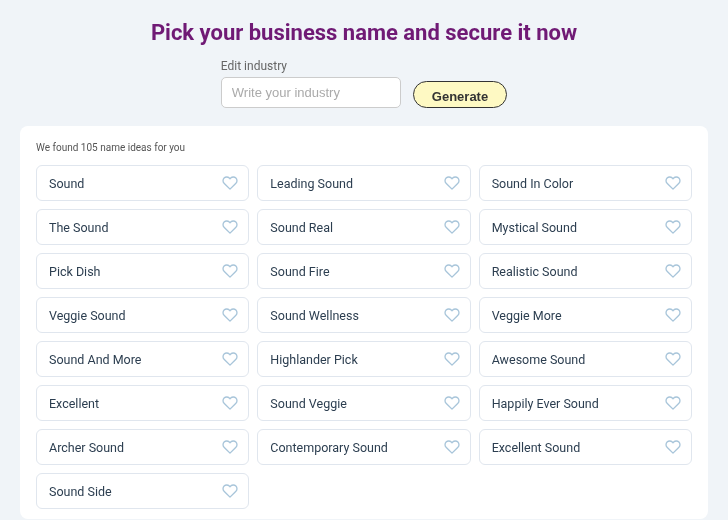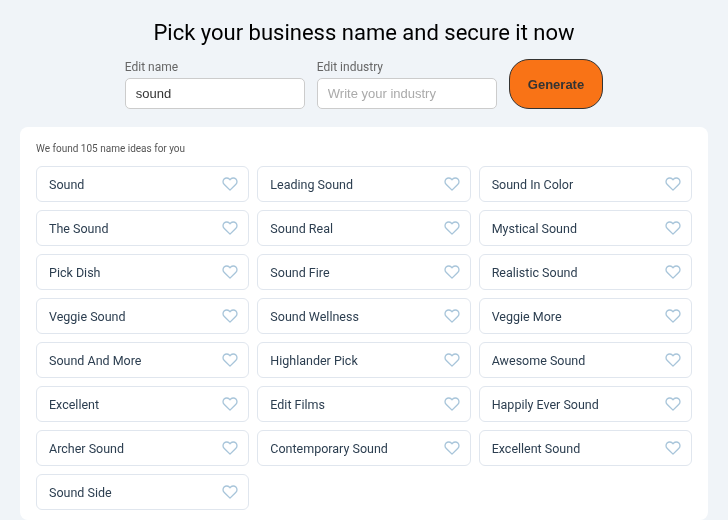--- a/index.html
+++ b/index.html
@@ -14,22 +14,22 @@
       width: 728px;
       background: #f0f4f8;
       padding: 20px 20px 20px 20px;
     }
     .header {
       text-align: center;
       margin-bottom: 18px;
     }
     .header h1 {
       font-size: 22px;
-      font-weight: 400;
-      color: #000000;
+      font-weight: 700;
+      color: #701a75;
       margin-bottom: 14px;
     }
     .controls {
       display: flex;
       justify-content: center;
       align-items: flex-end;
       gap: 12px;
     }
     .control-group {
       display: flex;
@@ -49,29 +49,29 @@
       font-size: 13px;
       color: #333;
       background: #fff;
       outline: none;
     }
     .control-input::placeholder {
       color: #aaa;
     }
     .generate-btn {
       padding: 7px 18px;
-      background: #f97316;
+      background: #fef9c3;
       border: 1.5px solid #333;
       border-radius: 20px;
       font-size: 13px;
       font-weight: 600;
       cursor: pointer;
       color: #333;
       white-space: nowrap;
-      height: 50px;
+      height: 27px;
     }
     .results-section {
       background: #fff;
       border-radius: 8px;
       padding: 16px 16px 10px 16px;
     }
     .results-count {
       font-size: 10px;
       color: #555;
       margin-bottom: 12px;
@@ -105,24 +105,20 @@
       height: 16px;
     }
   </style>
 </head>
 <body>
 
 <div class="page-wrapper">
   <div class="header">
     <h1>Pick your business name and secure it now</h1>
     <div class="controls">
-      <div class="control-group">
-        <label class="control-label">Edit name</label>
-        <input class="control-input" type="text" value="sound" style="">
-      </div>
       <div class="control-group">
         <label class="control-label">Edit industry</label>
         <input class="control-input" type="text" placeholder="Write your industry" style="">
       </div>
       <button class="generate-btn">Generate</button>
     </div>
   </div>
 
   <div class="results-section">
     <div class="results-count">We found 105 name ideas for you</div>
@@ -217,21 +213,21 @@
       <path d="M20.84 4.61a5.5 5.5 0 0 0-7.78 0L12 5.67l-1.06-1.06a5.5 5.5 0 0 0-7.78 7.78l1.06 1.06L12 21.23l7.78-7.78 1.06-1.06a5.5 5.5 0 0 0 0-7.78z"></path>
     </svg></div>
         </div>
         <div class="name-card">
           <span class="name-text">Excellent</span>
           <div class="heart-icon"><svg viewBox="0 0 24 24" fill="none" stroke="#a8c5da" stroke-width="2" stroke-linecap="round" stroke-linejoin="round">
       <path d="M20.84 4.61a5.5 5.5 0 0 0-7.78 0L12 5.67l-1.06-1.06a5.5 5.5 0 0 0-7.78 7.78l1.06 1.06L12 21.23l7.78-7.78 1.06-1.06a5.5 5.5 0 0 0 0-7.78z"></path>
     </svg></div>
         </div>
         <div class="name-card">
-          <span class="name-text">Edit Films</span>
+          <span class="name-text">Sound Veggie</span>
           <div class="heart-icon"><svg viewBox="0 0 24 24" fill="none" stroke="#a8c5da" stroke-width="2" stroke-linecap="round" stroke-linejoin="round">
       <path d="M20.84 4.61a5.5 5.5 0 0 0-7.78 0L12 5.67l-1.06-1.06a5.5 5.5 0 0 0-7.78 7.78l1.06 1.06L12 21.23l7.78-7.78 1.06-1.06a5.5 5.5 0 0 0 0-7.78z"></path>
     </svg></div>
         </div>
         <div class="name-card">
           <span class="name-text">Happily Ever Sound</span>
           <div class="heart-icon"><svg viewBox="0 0 24 24" fill="none" stroke="#a8c5da" stroke-width="2" stroke-linecap="round" stroke-linejoin="round">
       <path d="M20.84 4.61a5.5 5.5 0 0 0-7.78 0L12 5.67l-1.06-1.06a5.5 5.5 0 0 0-7.78 7.78l1.06 1.06L12 21.23l7.78-7.78 1.06-1.06a5.5 5.5 0 0 0 0-7.78z"></path>
     </svg></div>
         </div>

